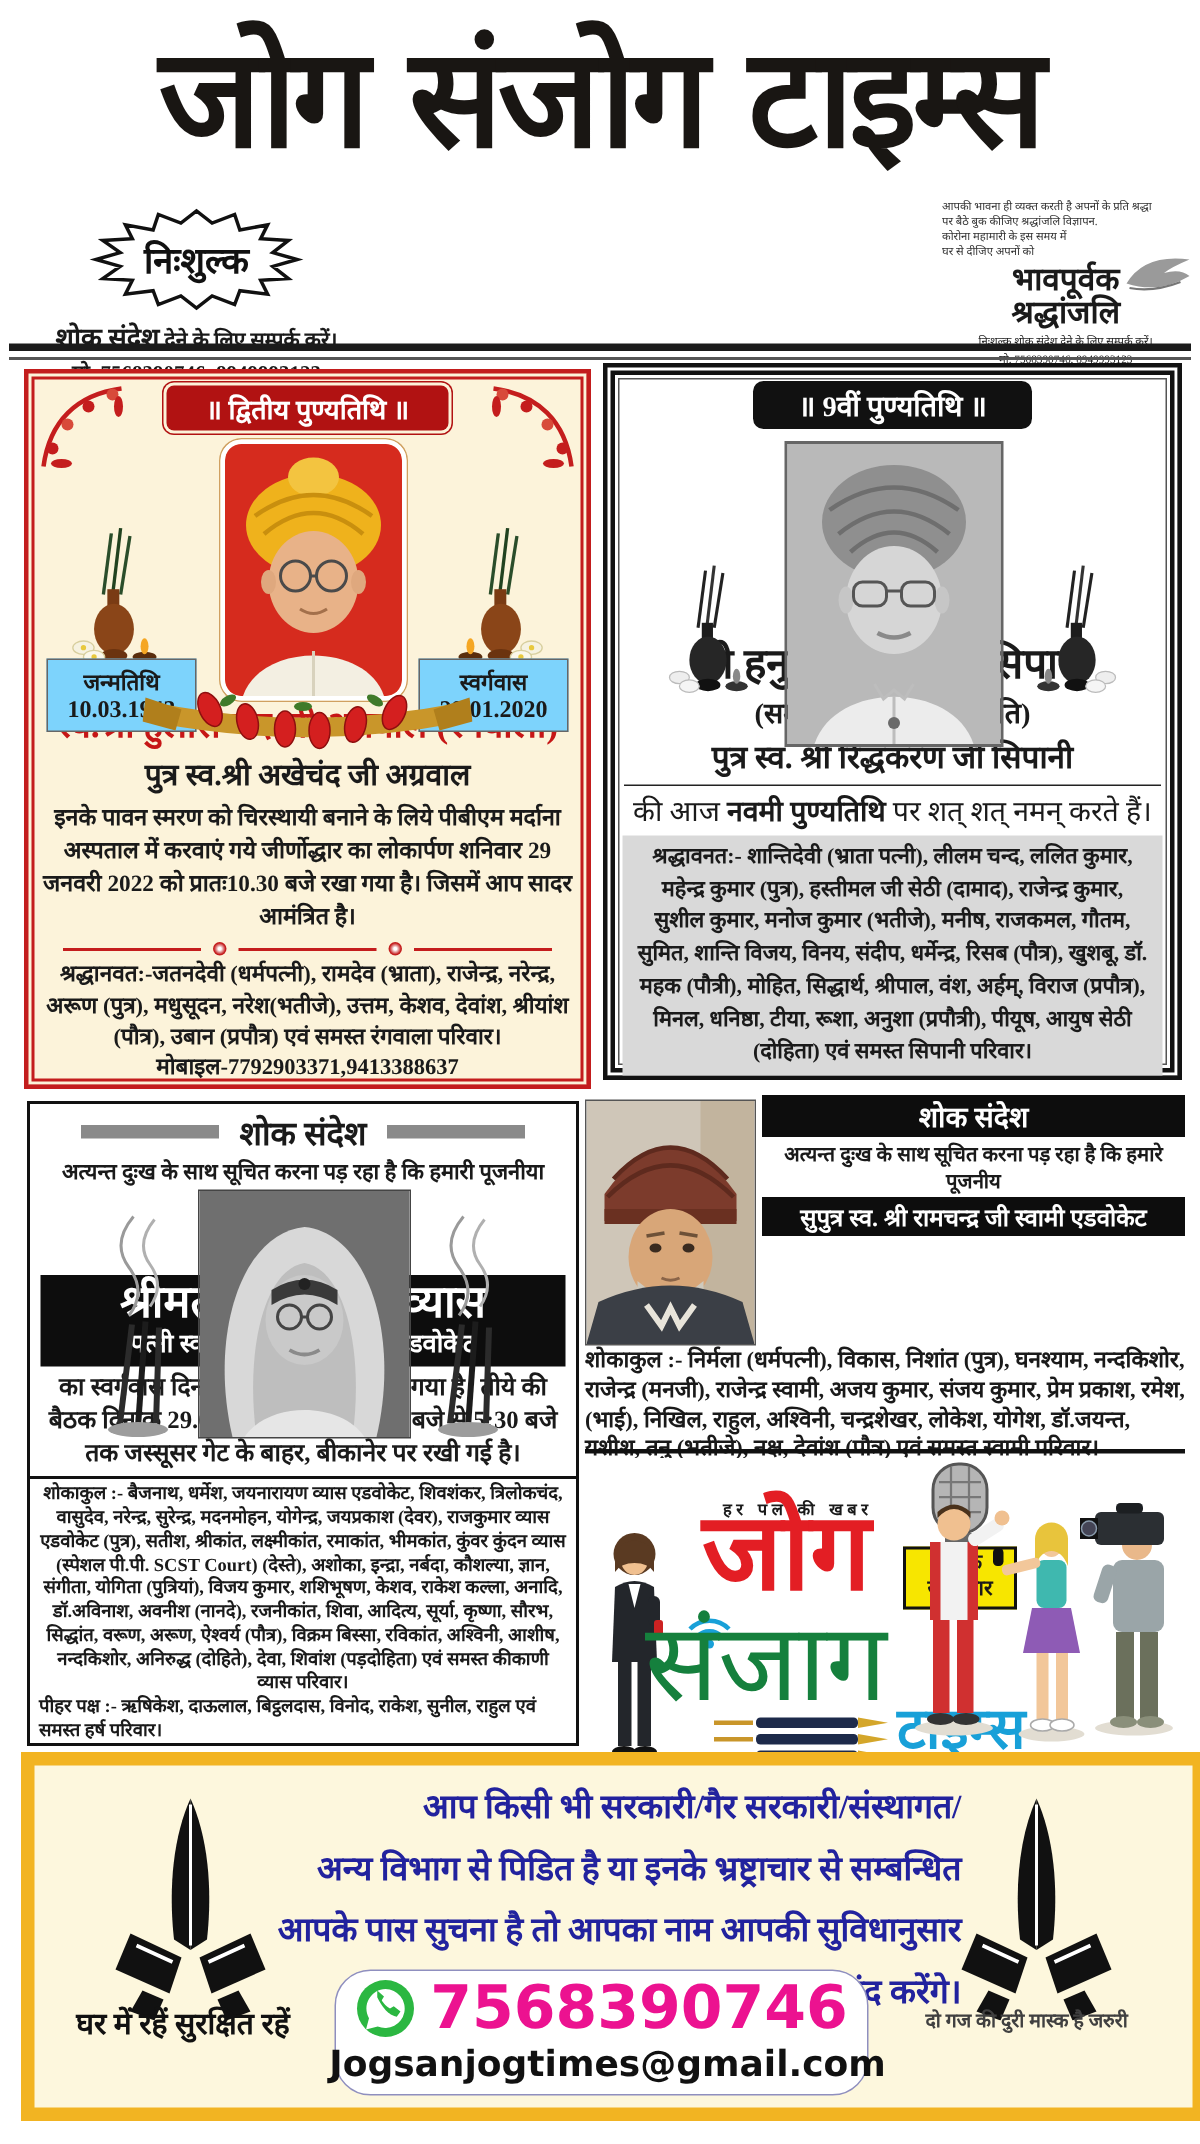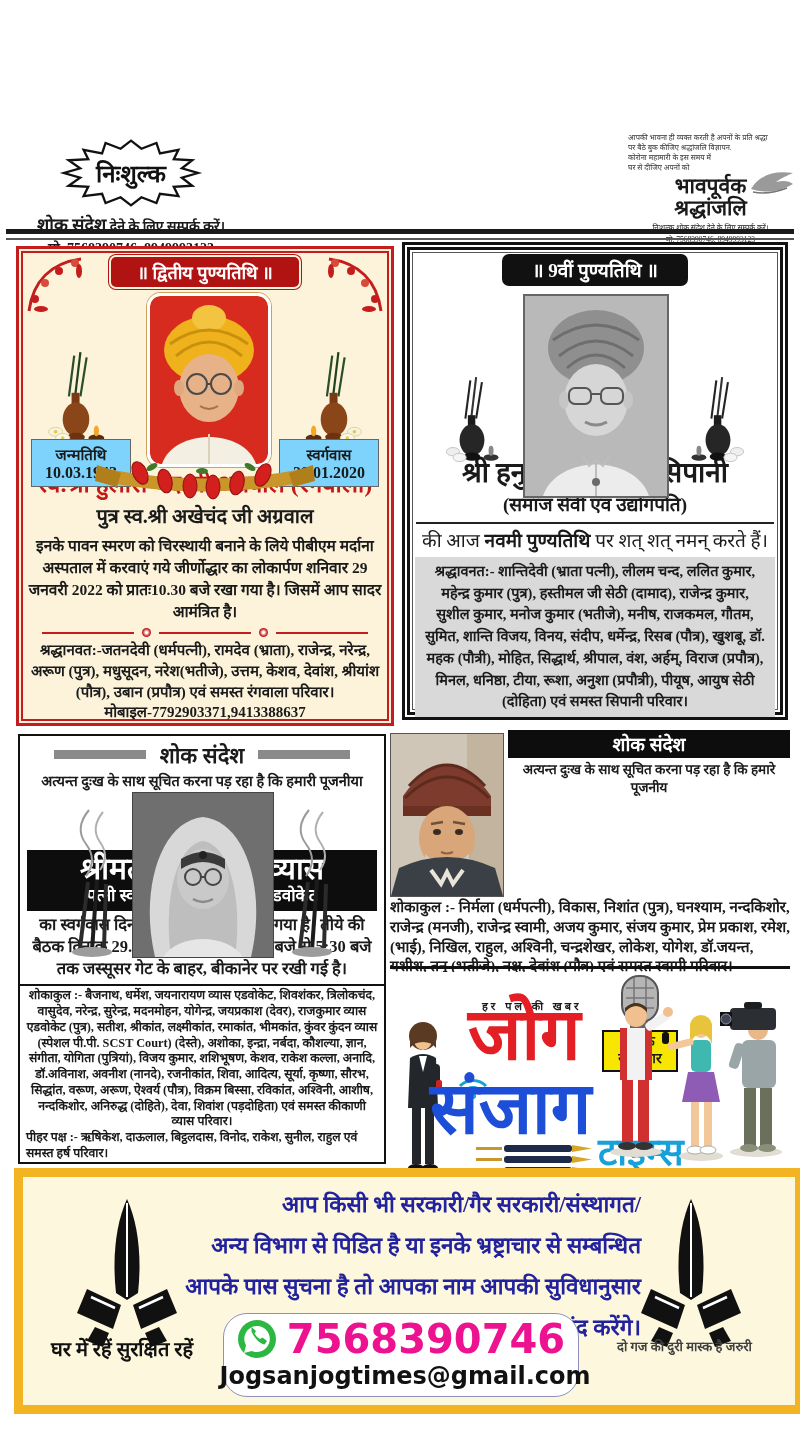--- a/index.html
+++ b/index.html
@@ -108,21 +108,21 @@
     padding:2px 6px;margin-top:4px;text-align:right;direction:rtl;text-align:justify;}
   .o4-mour{position:absolute;left:0;top:168px;width:400px;font-size:15px;font-weight:bold;line-height:1.32;}
   .c4-rule{position:absolute;left:0;top:236px;width:400px;height:3px;background:#111;}
 
   
   .logoarea{position:absolute;left:390px;top:972px;width:400px;height:206px;background:#fff;}
   .lg-slogan{position:absolute;left:92px;top:26px;font-size:11px;font-weight:bold;letter-spacing:3px;
     font-family:"DejaVu Sans",sans-serif;}
   .lg-w1{position:absolute;left:78px;top:26px;font-size:72px;font-weight:900;color:#e31e24;
     font-family:"DejaVu Sans",sans-serif;line-height:1;}
-  .lg-w2{position:absolute;left:40px;top:100px;font-size:72px;font-weight:700;color:#1d4ed8;
+  .lg-w2{position:absolute;left:40px;top:100px;font-size:72px;font-weight:400;color:#15803d;
     font-family:"DejaVu Sans",sans-serif;line-height:1;}
   .lg-w3{position:absolute;left:208px;top:152px;font-size:38px;font-weight:900;color:#18a0d8;
     font-family:"DejaVu Sans",sans-serif;}
   .micgrp{position:absolute;left:212px;top:2px;width:76px;text-align:center;}
   .micsign{border:2px solid #111;background:#f7e600;font-size:14px;font-weight:bold;line-height:1.2;
     padding:2px 1px;margin-top:-4px;}
   .micpole{width:5px;height:26px;background:#222;margin:0 auto;}
   .wifi{position:absolute;left:66px;top:102px;}
   .pens{position:absolute;left:86px;top:172px;}
   .reporter-left{position:absolute;left:2px;top:46px;}
@@ -142,20 +142,21 @@
   .f-mail-row{display:flex;align-items:center;justify-content:center;gap:8px;margin-top:2px;}
   .f-mail{font-size:24px;font-weight:bold;color:#111;font-family:"DejaVu Sans",sans-serif;}
   .f-slog-l{position:absolute;left:14px;top:158px;width:170px;font-size:20px;font-weight:bold;color:#111;text-align:center;}
   .f-slog-r{position:absolute;right:6px;top:160px;width:172px;font-size:13px;font-weight:bold;color:#404040;text-align:left;}
 </style>
 </head>
 <body>
 
 <div class="page">
 
+  <div class="masthead">जोग संजोग टाइम्स</div>
 
   <div class="hdr-left">
     <div class="starwrap">
       <svg width="160" height="74" viewBox="0 0 120 64">
         <polygon fill="#fff" stroke="#111" stroke-width="2" points="118,32 104,36 113,43 97,44 101,52 85,50 82,58 69,53 60,60 51,53 38,58 35,50 19,52 23,44 6,43 16,36 2,32 16,28 6,21 23,20 19,12 35,15 38,6 51,11 60,4 69,11 82,6 85,15 101,12 97,20 113,21 104,28"></polygon>
       </svg>
       <div class="star-label">निःशुल्क</div>
     </div>
     <div class="hdr-contact1">
       <span class="big">शोक संदेश</span>
@@ -327,20 +328,21 @@
         <ellipse cx="35" cy="78" rx="15" ry="19" fill="#262626"></ellipse>
         <ellipse cx="35" cy="98" rx="10" ry="5" fill="#111"></ellipse>
         <ellipse cx="12" cy="99" rx="9" ry="4" fill="#333"></ellipse>
         <ellipse cx="12" cy="91" rx="3" ry="6" fill="#888"></ellipse>
         <ellipse cx="58" cy="92" rx="8" ry="5" fill="#eee" stroke="#bbb"></ellipse>
         <ellipse cx="50" cy="99" rx="8" ry="5" fill="#f5f5f5" stroke="#bbb"></ellipse>
       </svg>
     </div>
     <div class="o2-name ctr">श्री हनुमान दास जी सिपानी</div>
     <div class="o2-sub ctr">(समाज सेवी एवं उद्योगपति)</div>
+    <div class="o2-rel ctr">पुत्र स्व. श्री रिद्धकरण जी सिपानी</div>
     <div class="o2-hr"></div>
     <div class="o2-line ctr">
       <span>की आज </span><span class="bb">नवमी पुण्यतिथि</span><span> पर शत् शत् नमन् करते हैं।</span>
     </div>
     <div class="o2-mour">श्रद्धावनत:- शान्तिदेवी (भ्राता पत्नी), लीलम चन्द, ललित कुमार, महेन्द्र कुमार (पुत्र), हस्तीमल जी सेठी (दामाद), राजेन्द्र कुमार, सुशील कुमार, मनोज कुमार (भतीजे), मनीष, राजकमल, गौतम, सुमित, शान्ति विजय, विनय, संदीप, धर्मेन्द्र, रिसब (पौत्र), खुशबू, डॉ. महक (पौत्री), मोहित, सिद्धार्थ, श्रीपाल, वंश, अर्हम्, विराज (प्रपौत्र), मिनल, धनिष्ठा, टीया, रूशा, अनुशा (प्रपौत्री), पीयूष, आयुष सेठी (दोहिता) एवं समस्त सिपानी परिवार।</div>
   </section>
 
   <section class="card3">
     <div class="hdg3">
       <div class="bar"></div>
@@ -402,20 +404,21 @@
       <ellipse cx="46" cy="98" rx="4" ry="3" fill="#3a2b20"></ellipse>
       <ellipse cx="68" cy="98" rx="4" ry="3" fill="#3a2b20"></ellipse>
       <path d="M40 90 L52 88 M62 88 L74 90" stroke="#6d5138" stroke-width="2.5"></path>
       <path d="M50 118 Q56 121 62 118" stroke="#8a6448" stroke-width="2" fill="none"></path>
       <path d="M0 162 L8 134 Q56 112 104 134 L112 162 Z" fill="#3b3f46"></path>
       <path d="M40 136 L50 150 L56 138 L62 150 L72 136" stroke="#e8e4da" stroke-width="4" fill="none"></path>
     </svg>
     <div class="c4-right">
       <div class="banner4">शोक संदेश</div>
       <div class="o4-intro">अत्यन्त दुःख के साथ सूचित करना पड़ रहा है कि हमारे पूजनीय</div>
+      <div class="o4-rel">सुपुत्र स्व. श्री रामचन्द्र जी स्वामी एडवोकेट</div>
     </div>
     <div class="o4-mour">शोकाकुल :- निर्मला (धर्मपत्नी), विकास, निशांत (पुत्र), घनश्याम, नन्दकिशोर, राजेन्द्र (मनजी), राजेन्द्र स्वामी, अजय कुमार, संजय कुमार, प्रेम प्रकाश, रमेश, (भाई), निखिल, राहुल, अश्विनी, चन्द्रशेखर, लोकेश, योगेश, डॉ.जयन्त, यशीश, तनु (भतीजे), नक्ष, देवांश (पौत्र) एवं समस्त स्वामी परिवार।</div>
     <div class="c4-rule"></div>
   </section>
 
   <section class="logoarea">
     <svg class="reporter-left" width="62" height="156" viewBox="0 0 62 156">
       <circle cx="31" cy="18" r="14" fill="#5a3a22"></circle>
       <ellipse cx="31" cy="22" rx="9" ry="10" fill="#f0c090"></ellipse>
       <path d="M18 16 Q31 2 44 16 L44 30 Q40 24 31 24 Q22 24 18 30 Z" fill="#5a3a22"></path>

